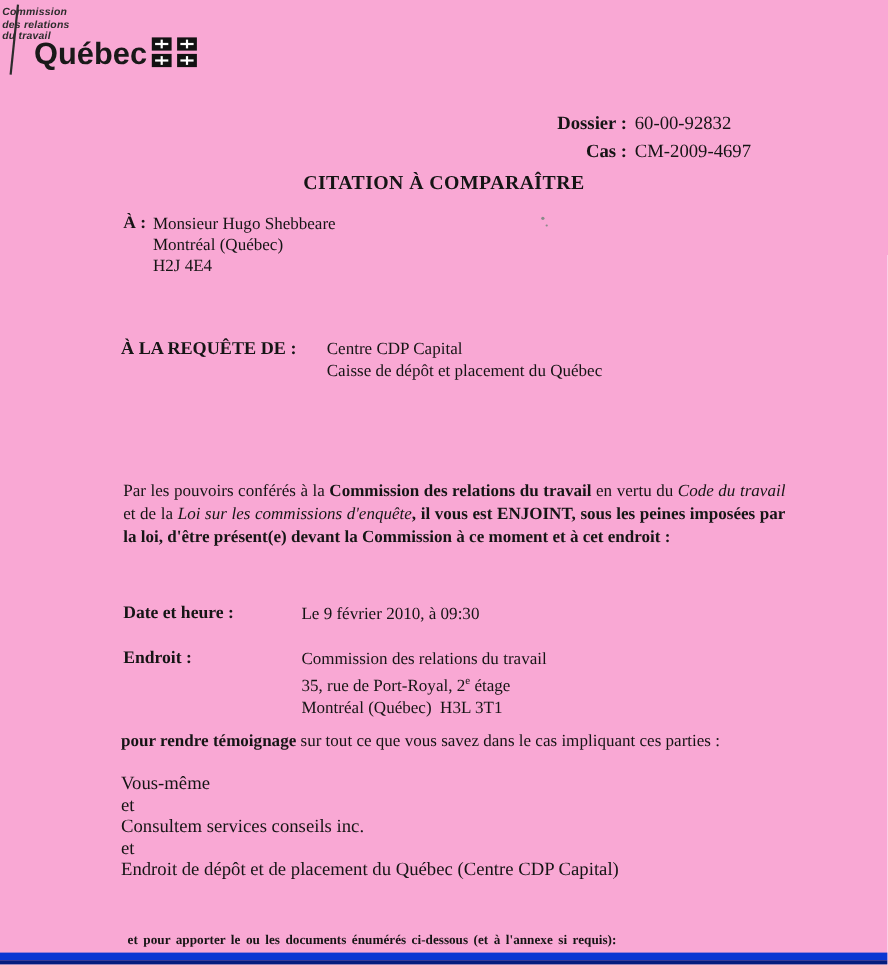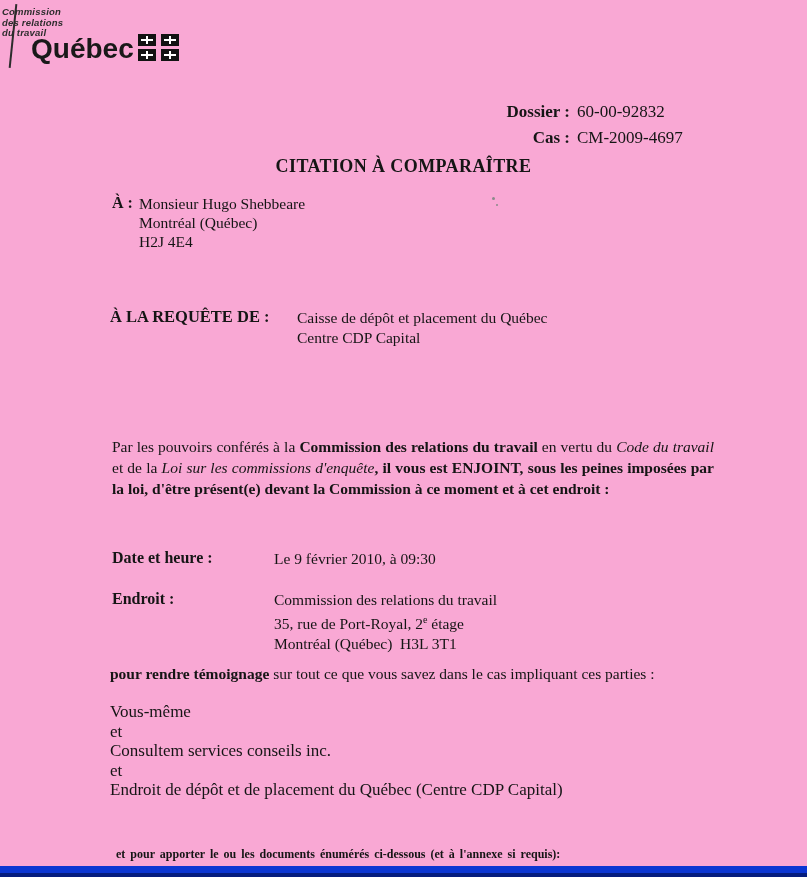--- a/index.html
+++ b/index.html
@@ -116,22 +116,22 @@
 
   <div class="recipient-label">À :</div>
   <div class="recipient-lines">
     <div>Monsieur Hugo Shebbeare</div>
     <div>Montréal (Québec)</div>
     <div>H2J 4E4</div>
   </div>
 
   <div class="requete-label">À LA REQUÊTE DE :</div>
   <div class="requete-lines">
+    <div>Centre CDP Capital</div>
     <div>Caisse de dépôt et placement du Québec</div>
-    <div>Centre CDP Capital</div>
   </div>
 
   <div class="body-par"><span class="seg-n">Par les pouvoirs conférés à la </span><span class="seg-b">Commission des relations du travail</span><span class="seg-n"> en vertu du </span><span class="seg-i">Code du travail</span><span class="seg-n"> et de la </span><span class="seg-i">Loi sur les commissions d'enquête</span><span class="seg-b">, il vous est ENJOINT, sous les peines imposées par la loi, d'être présent(e) devant la Commission à ce moment et à cet endroit :</span></div>
 
   <div class="field-label row-date">Date et heure :</div>
   <div class="field-value row-date">Le 9 février 2010, à 09:30</div>
 
   <div class="field-label row-endroit">Endroit :</div>
   <div class="field-value row-endroit">
     <div>Commission des relations du travail</div>

